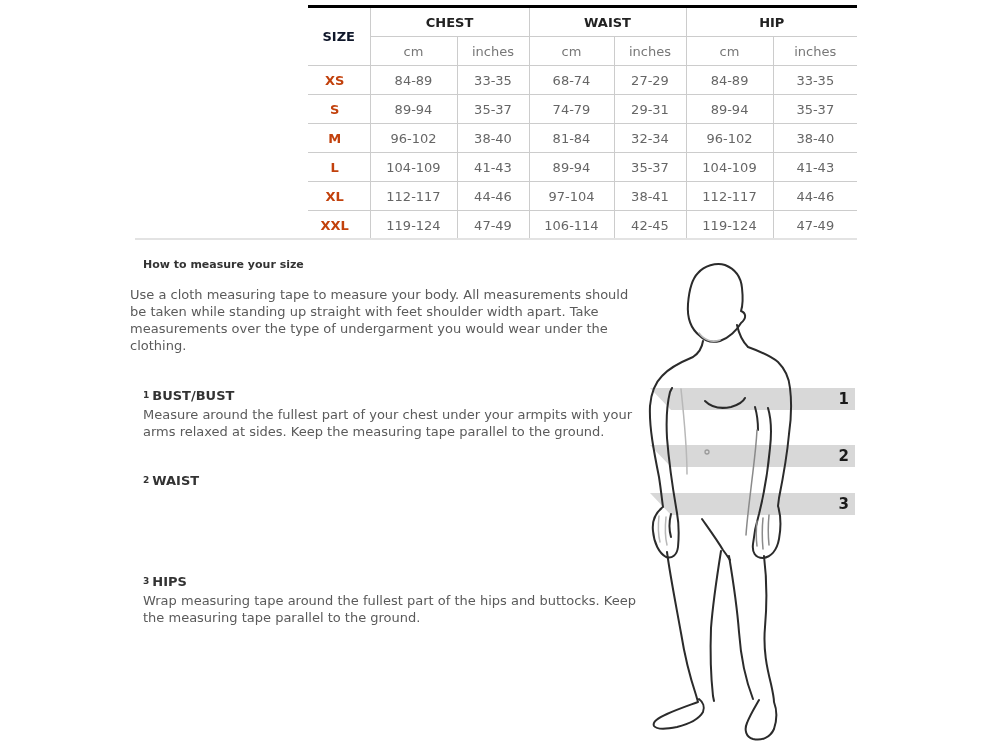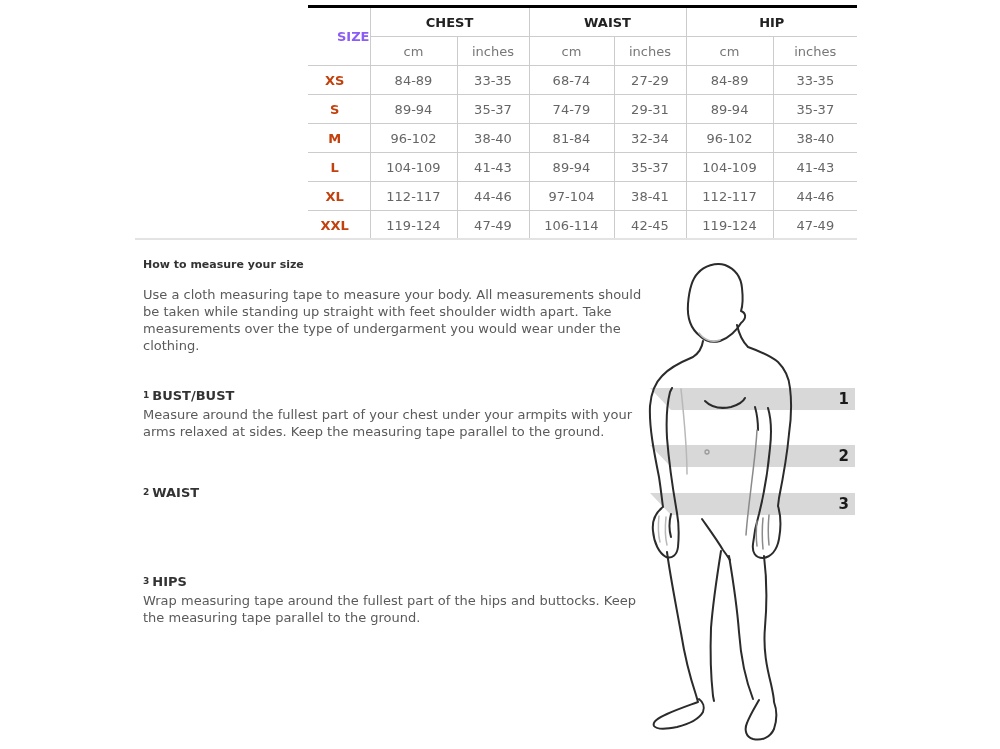--- a/index.html
+++ b/index.html
@@ -10,34 +10,34 @@
 
   
   .size-table{
     position:absolute;left:308px;top:5px;width:549px;
     border-collapse:collapse;table-layout:fixed;
     border-top:3px solid #000;
     font-size:13px;
   }
   .size-table th,.size-table td{height:28px;padding:0;font-weight:normal;text-align:center;}
   .size-table .grp{font-weight:bold;color:#222;border-left:1px solid #ccc;border-bottom:1px solid #ccc;}
-  .size-table .size-h{font-weight:bold;color:#8b5cf6;border-right:1px solid #ccc;border-bottom:1px solid #ccc;text-align:right;}
+  .size-table .size-h{font-weight:bold;color:#0f172a;border-right:1px solid #ccc;border-bottom:1px solid #ccc;}
   .size-table .unit{color:#777;border-left:1px solid #ccc;border-bottom:1px solid #ccc;}
   .size-table td{color:#666;border-left:1px solid #ccc;border-bottom:1px solid #ccc;}
   .size-table td.size{font-weight:bold;color:#c2410c;text-align:center;padding-right:8px;
     border-left:none;border-right:1px solid #ccc;}
 
   .section-divider{position:absolute;left:135px;top:238px;width:722px;height:2px;background:#e3e3e3;}
 
   
   .guide-title{position:absolute;left:143px;top:258px;font-size:11px;font-weight:bold;color:#333;}
   .guide-text{white-space:pre-line;font-size:13px;line-height:17px;color:#5a5a5a;width:560px;}
-  .guide-intro{position:absolute;left:143px;top:286px;}
+  .guide-intro{position:absolute;left:130px;top:286px;}
   .guide-section{position:absolute;left:143px;width:560px;}
-  .sec-1{top:388px;} .sec-2{top:473px;margin-top:12px;} .sec-3{top:574px;}
+  .sec-1{top:388px;} .sec-2{top:473px;} .sec-3{top:574px;}
   .sec-head{font-size:13px;font-weight:bold;color:#333;}
   .sec-num{font-size:9px;font-weight:bold;vertical-align:2px;margin-right:3px;}
   .sec-body{margin-top:3px;}
 
   
   .figure-svg{position:absolute;left:620px;top:255px;width:380px;height:494px;}
   .band-num{font:bold 15px "DejaVu Sans","Liberation Sans",sans-serif;fill:#1a1a1a;}
   .outline{fill:none;stroke:#2b2b2b;stroke-width:2;stroke-linecap:round;stroke-linejoin:round;}
   .outline-light{fill:none;stroke:#b8b8b8;stroke-width:1.5;stroke-linecap:round;}
   .outline-mid{fill:none;stroke:#8a8a8a;stroke-width:1.5;stroke-linecap:round;}

